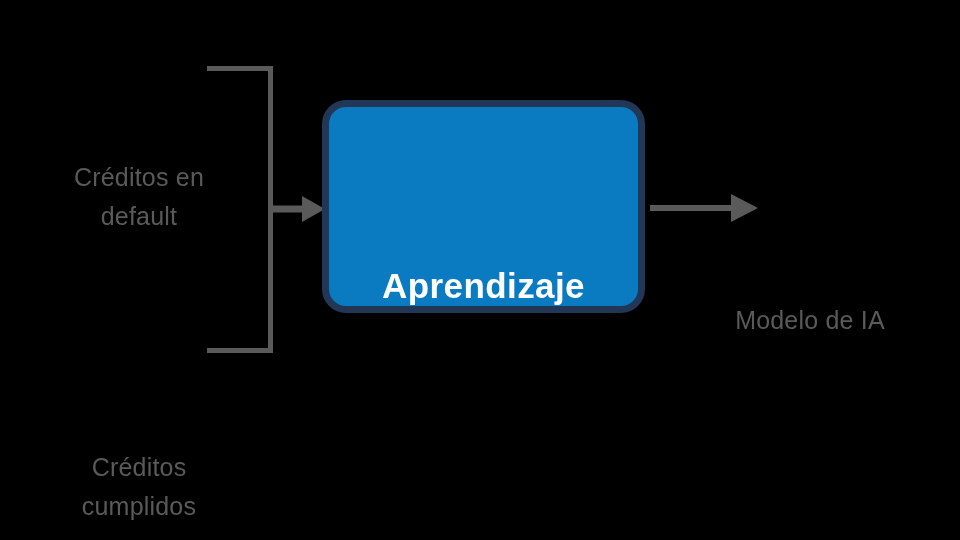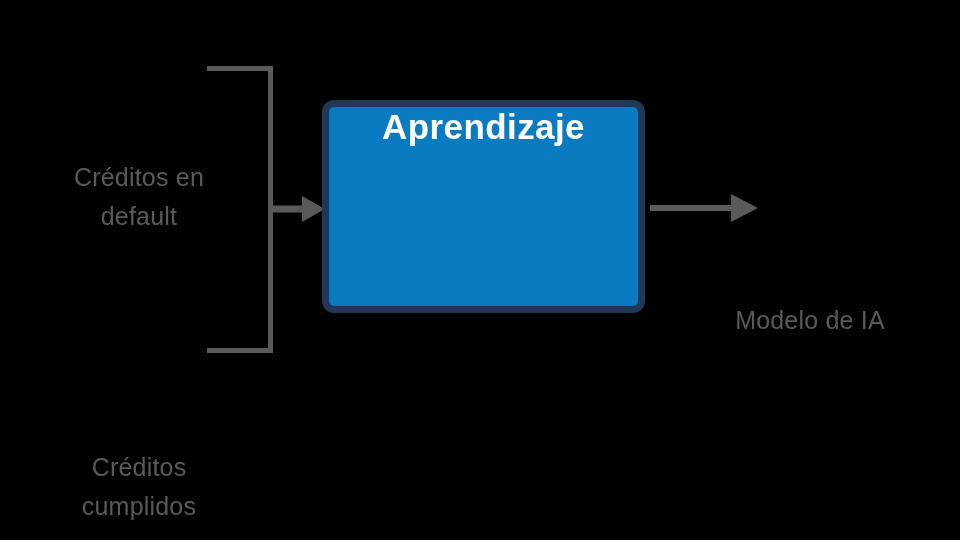--- a/index.html
+++ b/index.html
@@ -53,23 +53,23 @@
   }
   #process-box {
     position: absolute;
     left: 322px;
     top: 100px;
     width: 323px;
     height: 213px;
     box-sizing: border-box;
     background: #0a7bc0;
     border: 7px solid #223756;
-    border-radius: 12px;
+    border-radius: 24px;
     display: flex;
-    align-items: flex-start;
+    align-items: flex-end;
     justify-content: center;
   }
   #process-box-label {
     color: #ffffff;
     font-family: "Liberation Sans", sans-serif;
     font-weight: bold;
     font-size: 35px;
     letter-spacing: 0.4px;
     text-align: center;
   }

